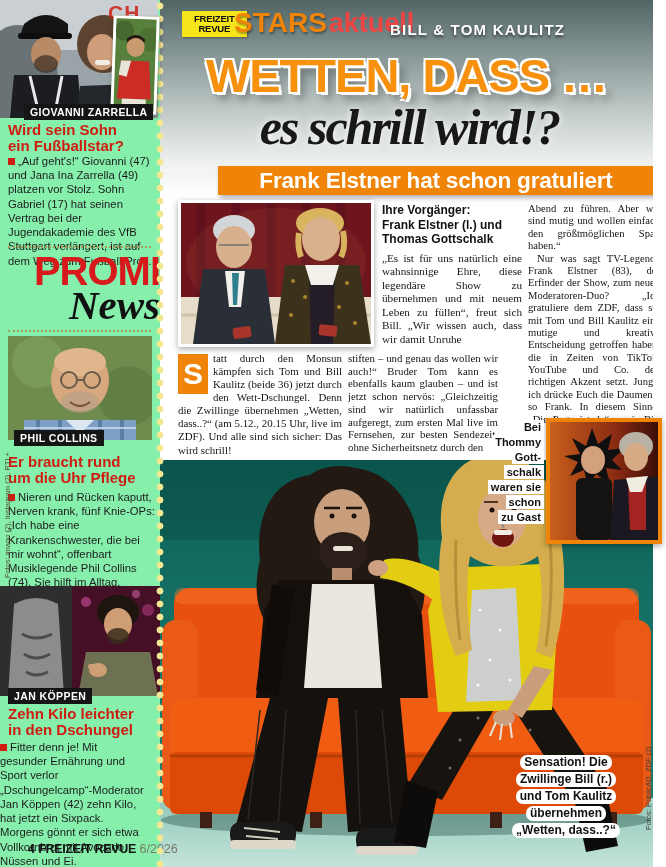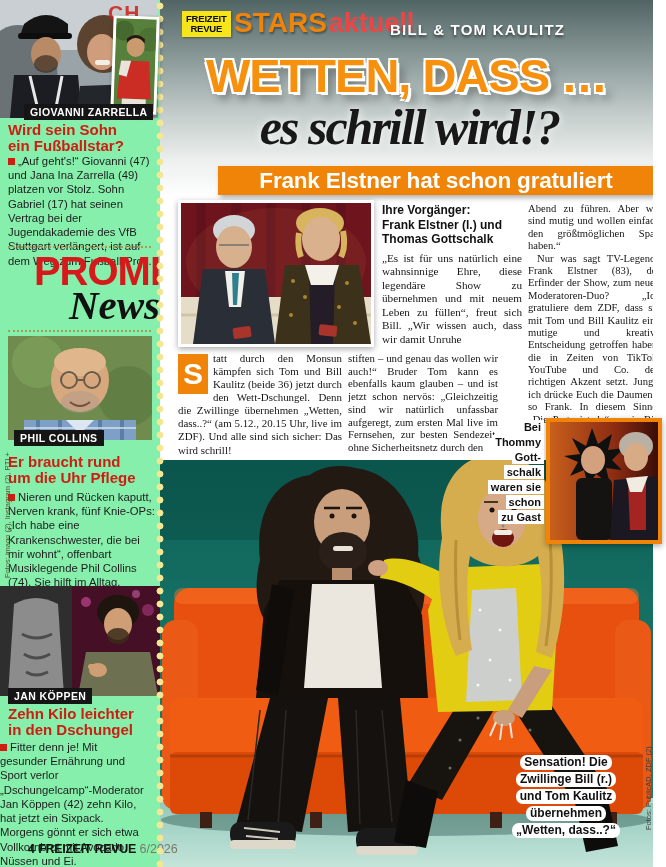--- a/index.html
+++ b/index.html
@@ -28,21 +28,21 @@
              font-size:41px;color:#111;display:block;margin-top:-4px;}
   .side-credit{position:absolute;left:3px;top:578px;transform:rotate(-90deg);transform-origin:0 0;
              white-space:nowrap;font-size:7.5px;color:#55522e;z-index:4;}
   .s-footer{position:absolute;left:28px;top:842px;font-size:12.5px;color:#141414;white-space:nowrap;}
   .s-footer .b{font-weight:bold;letter-spacing:-.3px;}
   .s-footer .issue{color:#7a7a6a;font-weight:normal;}
   
   .band{position:absolute;left:160px;top:0;width:493px;height:198px;z-index:1;
         background:linear-gradient(180deg,#516464 0%,#8b9b9a 30%,#c4cdcb 58%,#eef1f0 82%,#fff 100%);}
   .logo{position:absolute;left:182px;top:11px;background:#f6e51a;color:#0d0d0d;text-align:center;
-        font-weight:bold;font-size:9.5px;line-height:1.05;padding:3px 4px;z-index:2;
+        font-weight:bold;font-size:9.5px;line-height:1.05;padding:3px 12px;z-index:2;
         letter-spacing:-.2px;box-shadow:1px 1px 2px rgba(0,0,0,.35);}
   .brand{position:absolute;left:234px;top:7px;z-index:2;white-space:nowrap;}
   .brand .accent{color:#f08408;font-weight:bold;font-size:28px;
         text-shadow:1px 2px 2px rgba(0,0,0,.35);}
   .brand .rest{color:#ef4444;font-weight:bold;font-size:27px;margin-left:2px;}
   .kicker{position:absolute;left:390px;top:21px;z-index:2;color:#fff;font-weight:bold;font-size:15px;
         letter-spacing:1.2px;text-shadow:0 2px 3px rgba(0,0,0,.55);white-space:nowrap;}
   .title{position:absolute;left:160px;top:48px;width:493px;text-align:center;z-index:2;
         font-size:47px;font-weight:bold;color:#f6900d;letter-spacing:-1px;white-space:nowrap;
         text-shadow:-2px -2px 0 #fff,2px -2px 0 #fff,-2px 2px 0 #fff,3px 3px 0 #fff,

